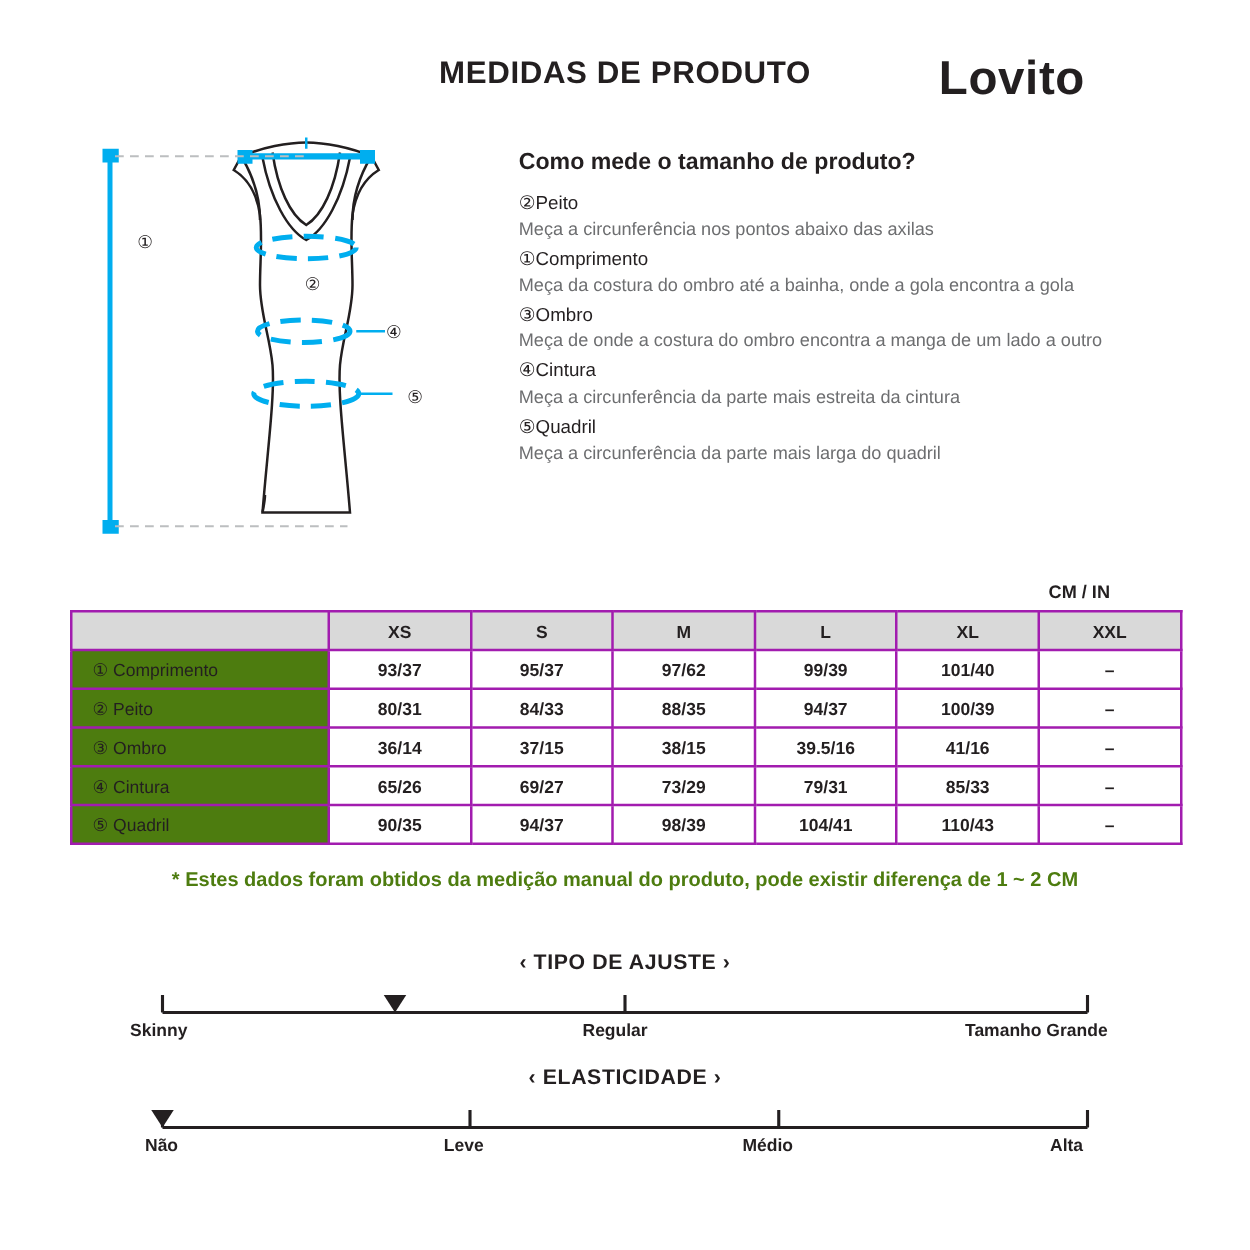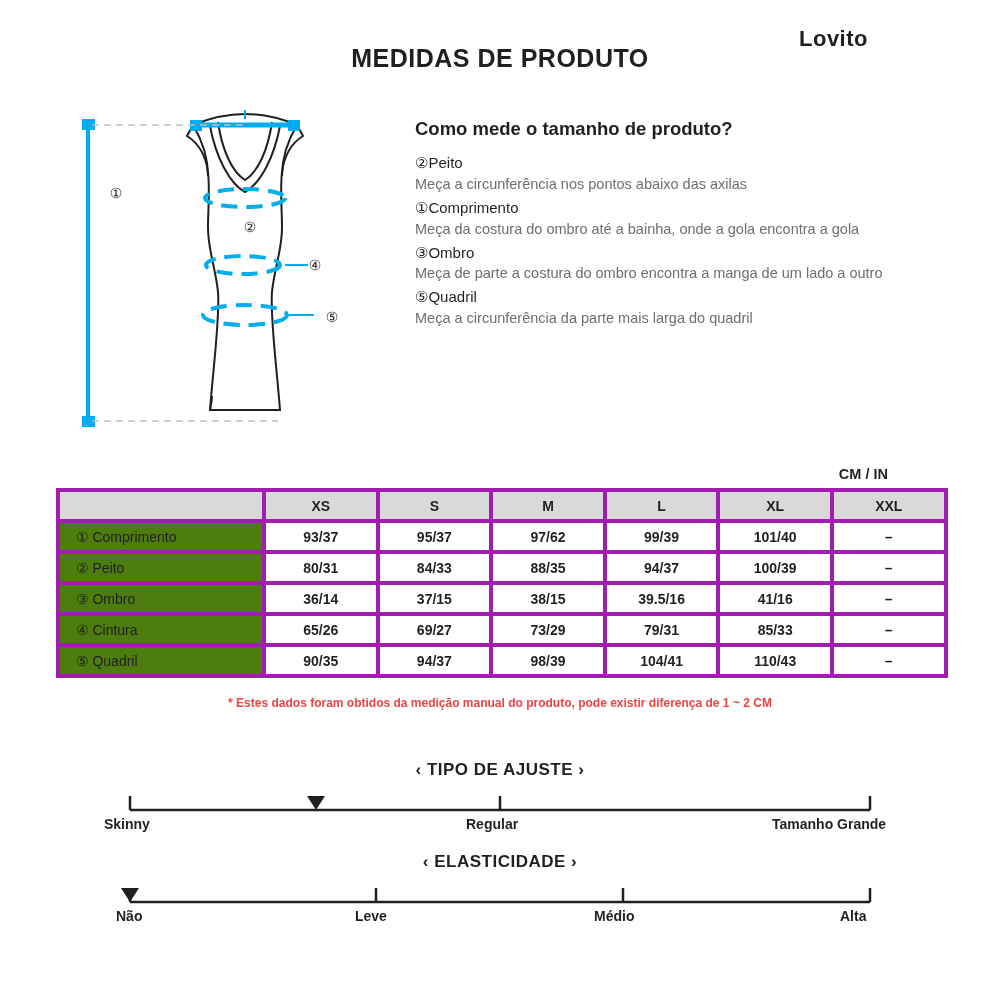--- a/index.html
+++ b/index.html
@@ -14,22 +14,22 @@
 
   
   .header { position: relative; height: 100px; }
   .main-title {
     position: absolute; top: 44px; left: 0; width: 1000px;
     text-align: center;
     font-size: 25px; font-weight: bold; letter-spacing: 0.5px;
     color: #231f20;
   }
   .brand {
-    position: absolute; top: 26px; right: 80px;
-    font-size: 22px; font-weight: bold; letter-spacing: 0.5px;
+    position: absolute; top: 42px; right: 80px;
+    font-size: 38px; font-weight: bold; letter-spacing: 0.5px;
     color: #231f20;
   }
 
   
   .upper { position: relative; height: 370px; }
 
   .figure-wrap { position: absolute; left: 60px; top: 10px; width: 330px; height: 350px; }
 
   .howto { position: absolute; left: 415px; top: 18px; width: 540px; }
   .howto-title { font-size: 18.5px; font-weight: bold; color: #231f20; margin-bottom: 12px; }
@@ -40,38 +40,38 @@
   
   .units {
     position: absolute; right: 60px; top: 466px;
     font-size: 14.5px; font-weight: bold; color: #231f20;
   }
 
   
   .table-wrap { position: absolute; left: 56px; top: 488px; width: 888px; }
   table { border-collapse: collapse; width: 888px; table-layout: fixed; }
   th, td {
-    border: 4px solid #a21caf;
+    border: 2px solid #a21caf;
     height: 31px;
     font-size: 14px;
     text-align: center;
     color: #231f20;
   }
   th { background: #d9d9d9; font-weight: bold; font-size: 14px; }
   th.corner { background: #d9d9d9; }
   td.rowhead {
     background: #4d7c0f; text-align: left; padding-left: 16px; font-size: 14px; margin-top: 28px;
   }
   td.val { background: #ffffff; font-weight: bold; }
   col.c0 { width: 206px; }
   col.cx { width: 113.6px; }
 
   .note {
     position: absolute; left: 0; top: 696px; width: 1000px;
-    text-align: center; font-size: 12px; font-weight: bold; color: #ef4444;
+    text-align: center; font-size: 16px; font-weight: bold; color: #4d7c0f;
   }
 
   
   .scale-block { position: absolute; left: 0; width: 1000px; }
   .scale-title {
     text-align: center; font-size: 17px; font-weight: bold; letter-spacing: 0.5px;
     color: #231f20;
   }
   .scale-svg { display: block; margin: 0 auto; }
   .scale-labels { position: relative; width: 1000px; height: 20px; }
@@ -163,21 +163,25 @@
       <div class="howto-item">
         <div class="howto-term">②Peito</div>
         <div class="howto-desc">Meça a circunferência nos pontos abaixo das axilas</div>
       </div>
       <div class="howto-item">
         <div class="howto-term">①Comprimento</div>
         <div class="howto-desc">Meça da costura do ombro até a bainha, onde a gola encontra a gola</div>
       </div>
       <div class="howto-item">
         <div class="howto-term">③Ombro</div>
-        <div class="howto-desc">Meça de parte a costura do ombro encontra a manga de um lado a outro</div>
+        <div class="howto-desc">Meça de onde a costura do ombro encontra a manga de um lado a outro</div>
+      </div>
+      <div class="howto-item">
+        <div class="howto-term">④Cintura</div>
+        <div class="howto-desc">Meça a circunferência da parte mais estreita da cintura</div>
       </div>
       <div class="howto-item">
         <div class="howto-term">⑤Quadril</div>
         <div class="howto-desc">Meça a circunferência da parte mais larga do quadril</div>
       </div>
     </div>
   </div>
 
   <div class="units">CM / IN</div>
 

